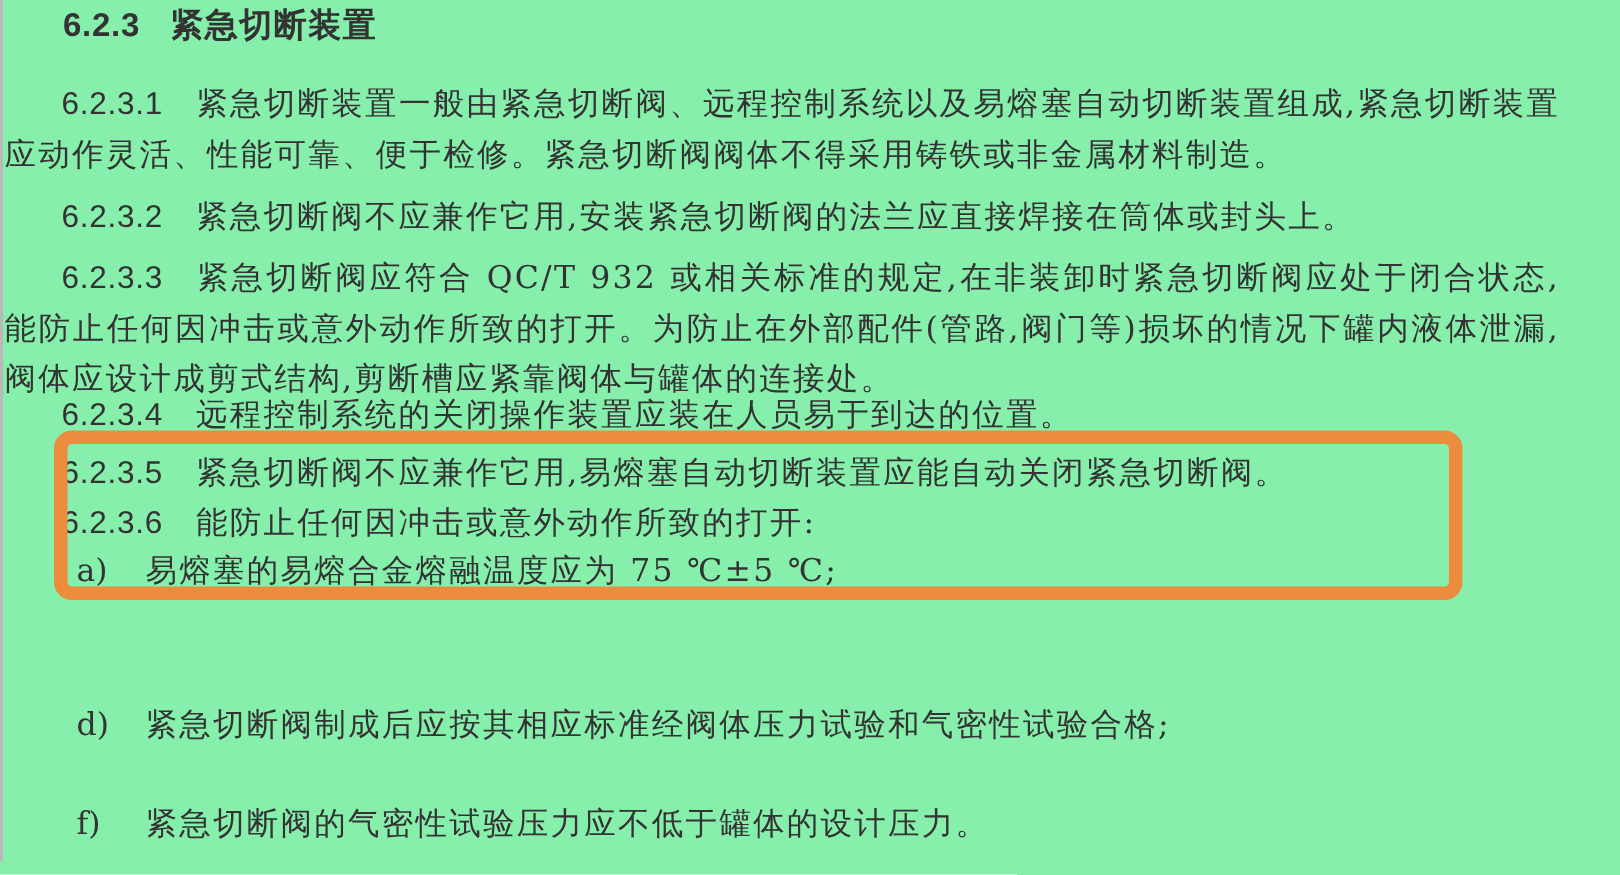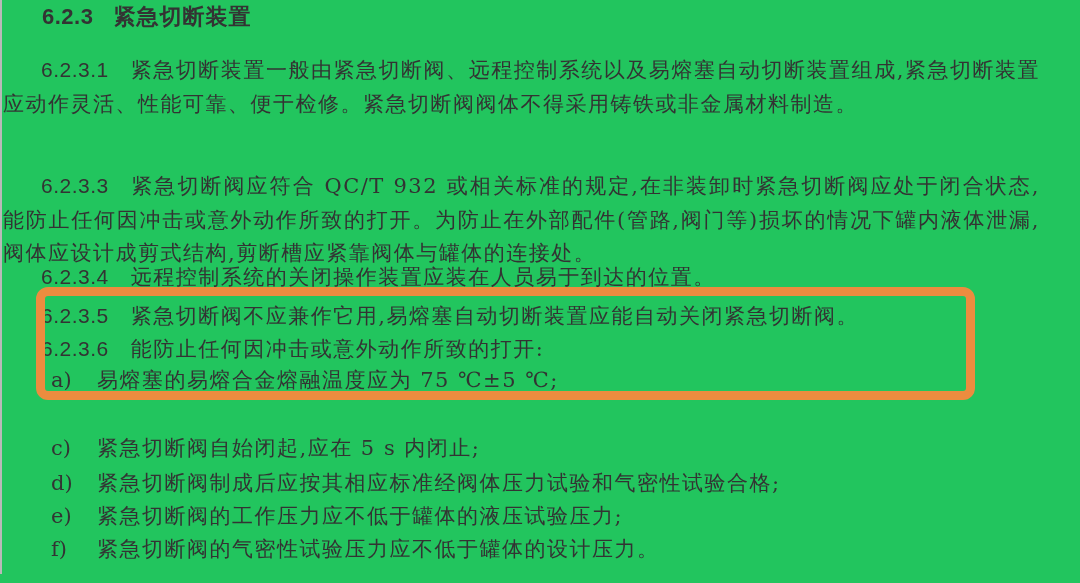--- a/index.html
+++ b/index.html
@@ -1,20 +1,20 @@
 <!DOCTYPE html>
 <html><head>
 <meta charset="utf-8">
 <style>
   html,body{margin:0;padding:0;background:#ffffff;}
   .canvas{
     position:relative;
     width:1080px;
     height:583px;
-    background:#22c55e;
+    background:#86efac;
     overflow:hidden;
     font-family:"DejaVu Serif","Liberation Serif",serif;
     color:#333333;
   }
   .edge-line{
     position:absolute;
     left:0; top:0;
     width:2px; height:574px;
     background:#b9b9b9;
   }
@@ -84,35 +84,34 @@
 <body>
 
 <div class="canvas">
 
   <div class="edge-line"></div>
 
   <h2 class="heading"><span class="hnum">6.2.3</span><span>紧急切断装置</span></h2>
 
   <p class="clause p1"><span class="num">6.2.3.1</span><span>紧急切断装置一般由紧急切断阀、远程控制系统以及易熔塞自动切断装置组成,紧急切断装置应动作灵活、性能可靠、便于检修。紧急切断阀阀体不得采用铸铁或非金属材料制造。</span></p>
 
+  <p class="clause p2"><span class="num">6.2.3.2</span><span>紧急切断阀不应兼作它用,安装紧急切断阀的法兰应直接焊接在筒体或封头上。</span></p>
 
   <p class="clause p3"><span class="num">6.2.3.3</span><span>紧急切断阀应符合 QC/T 932 或相关标准的规定,在非装卸时紧急切断阀应处于闭合状态,能防止任何因冲击或意外动作所致的打开。为防止在外部配件(管路,阀门等)损坏的情况下罐内液体泄漏,阀体应设计成剪式结构,剪断槽应紧靠阀体与罐体的连接处。</span></p>
 
   <p class="clause p4"><span class="num">6.2.3.4</span><span>远程控制系统的关闭操作装置应装在人员易于到达的位置。</span></p>
 
   <p class="clause p5"><span class="num">6.2.3.5</span><span>紧急切断阀不应兼作它用,易熔塞自动切断装置应能自动关闭紧急切断阀。</span></p>
 
   <p class="clause p6"><span class="num">6.2.3.6</span><span>能防止任何因冲击或意外动作所致的打开:</span></p>
 
   <p class="item ia"><span class="ilabel">a)</span><span>易熔塞的易熔合金熔融温度应为 75 ℃±5 ℃;</span></p>
 
 
-  <p class="item ic"><span class="ilabel">c)</span><span>紧急切断阀自始闭起,应在 5 s 内闭止;</span></p>
 
   <p class="item id"><span class="ilabel">d)</span><span>紧急切断阀制成后应按其相应标准经阀体压力试验和气密性试验合格;</span></p>
 
-  <p class="item ie"><span class="ilabel">e)</span><span>紧急切断阀的工作压力应不低于罐体的液压试验压力;</span></p>
 
   <p class="item if"><span class="ilabel">f)</span><span>紧急切断阀的气密性试验压力应不低于罐体的设计压力。</span></p>
 
   <div class="highlight-box"></div>
 
 </div>
 
 </body></html>

